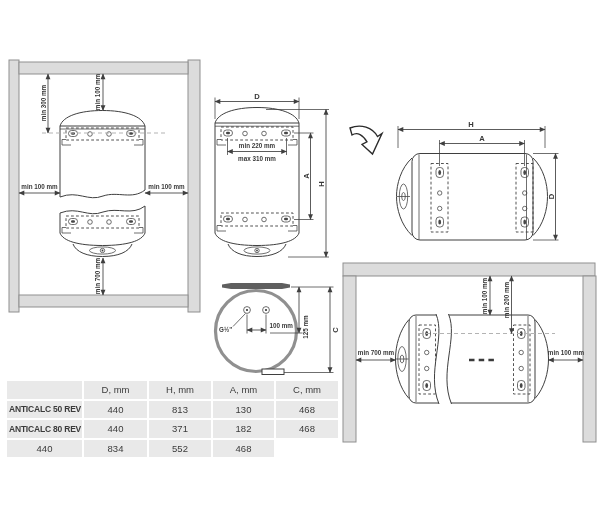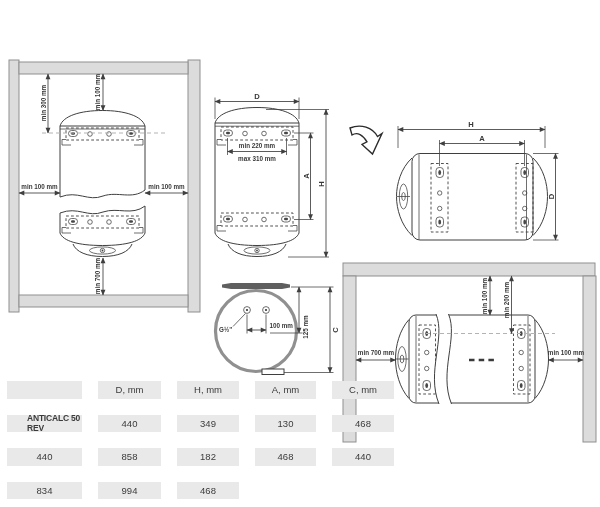--- a/index.html
+++ b/index.html
@@ -12,24 +12,24 @@
   .dim{fill:none;stroke:#3f3f3f;stroke-width:0.85;}
   .dash{fill:none;stroke:#3f3f3f;stroke-width:0.9;stroke-dasharray:2.8 2.2;}
   .gdash{fill:none;stroke:#b3b3b3;stroke-width:1;stroke-dasharray:4 3;}
   .wall{fill:#dcdcdc;stroke:#8f8f8f;stroke-width:1;}
   .slotdot{fill:#474747;}
   text{fill:#383838;font-family:"Liberation Sans",sans-serif;}
   .t6{font-size:6.3px;font-weight:bold;}
   .t7{font-size:7.6px;font-weight:bold;}
   
   .spec-table{position:absolute;left:7px;top:381px;display:grid;
-    grid-template-columns:75px 63px 62px 61px 62px;grid-auto-rows:17.5px;gap:16px;
+    grid-template-columns:75px 63px 62px 61px 62px;grid-auto-rows:17.5px;gap:2px;
     font-size:9.5px;color:#3b3b3b;}
   .cell{background:#e9e9e9;display:flex;align-items:center;justify-content:center;}
-  .cell.name{justify-content:flex-start;padding-left:20px;font-weight:bold;
+  .cell.name{justify-content:flex-start;padding-left:2px;font-weight:bold;
     font-size:8.5px;letter-spacing:-0.2px;}
 </style>
 </head>
 <body>
 
 <div class="canvas">
 
 <svg width="600" height="507" viewBox="0 0 600 507">
   <defs>
     <marker id="ar" viewBox="0 0 8 8" refX="7" refY="4" markerWidth="6.5" markerHeight="6.5" orient="auto-start-reverse" markerUnits="userSpaceOnUse">
@@ -278,27 +278,28 @@
 
   <div class="spec-table">
     <div class="cell"></div>
     <div class="cell">D, mm</div>
     <div class="cell">H, mm</div>
     <div class="cell">A, mm</div>
     <div class="cell">C, mm</div>
 
     <div class="cell name">ANTICALC 50 REV</div>
     <div class="cell">440</div>
-    <div class="cell">349</div>
+    <div class="cell">813</div>
     <div class="cell">130</div>
     <div class="cell">468</div>
 
+    <div class="cell name">ANTICALC 80 REV</div>
     <div class="cell">440</div>
-    <div class="cell">858</div>
+    <div class="cell">371</div>
     <div class="cell">182</div>
     <div class="cell">468</div>
 
     <div class="cell">440</div>
     <div class="cell">834</div>
-    <div class="cell">994</div>
+    <div class="cell">552</div>
     <div class="cell">468</div>
   </div>
 </div>
 
 </body></html>

